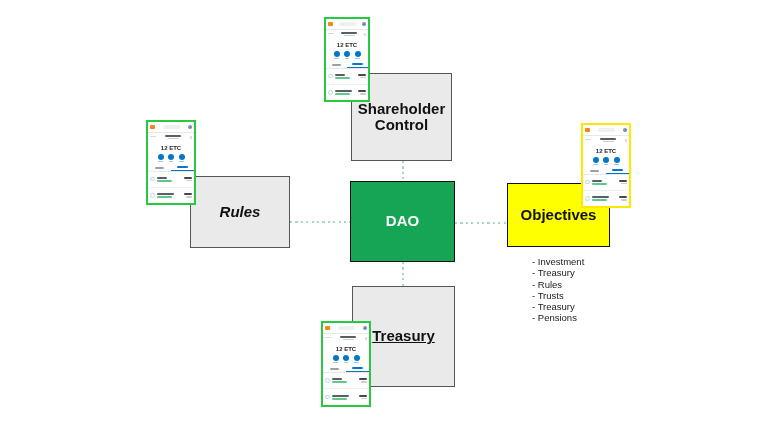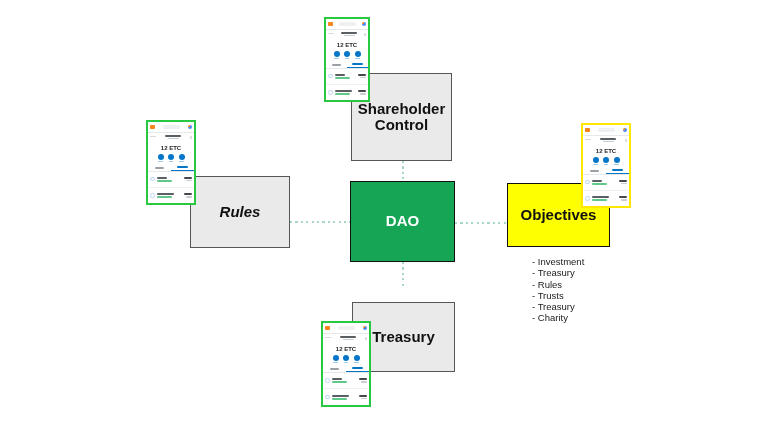--- a/index.html
+++ b/index.html
@@ -13,21 +13,21 @@
     text-align:center;font-size:15px;font-weight:600;line-height:16.5px;
     box-sizing:border-box;
   }
   .node.gray{background:var(--node-gray);border:1.5px solid var(--node-border-gray);}
   .node.green{background:var(--accent-green);border:1.5px solid var(--black-border);color:#fff;}
   .node.yellow{background:var(--highlight-yellow);border:1.5px solid var(--black-border);color:#111;}
   .n-shareholder{left:351px;top:73px;width:101px;height:88px;}
   .n-rules{left:190px;top:176px;width:100px;height:72px;font-style:italic;}
   .n-dao{left:350px;top:181px;width:105px;height:81px;}
   .n-objectives{left:507px;top:183px;width:103px;height:64px;}
-  .n-treasury{left:352px;top:302px;width:103px;height:70px;}
+  .n-treasury{left:352px;top:286px;width:103px;height:101px;text-decoration:underline;}
   
   .connector-h{position:absolute;height:1.6px;
     background:repeating-linear-gradient(90deg,var(--connector) 0 2.2px,transparent 2.2px 5.4px);}
   .connector-v{position:absolute;width:1.6px;
     background:repeating-linear-gradient(180deg,var(--connector) 0 2.2px,transparent 2.2px 5.4px);}
   .c-left{left:290px;top:221px;width:60px;}
   .c-right{left:455px;top:222px;width:52px;}
   .c-top{left:402px;top:161px;height:20px;}
   .c-bottom{left:402px;top:262px;height:24px;}
   
@@ -105,21 +105,21 @@
   <div class="node gray n-treasury">
     <span>Treasury</span>
   </div>
 
   <div class="obj-list">
     <div>- Investment</div>
     <div>- Treasury</div>
     <div>- Rules</div>
     <div>- Trusts</div>
     <div>- Treasury</div>
-    <div>- Charity</div>
+    <div>- Pensions</div>
   </div>
 
   <div class="wallet w-top green-border">
     <div class="w-header">
       <span class="w-fox"></span>
       <span class="w-pill"></span>
       <span class="w-avatar"></span>
     </div>
     <div class="w-account">
       <span class="bar b-left"></span>

